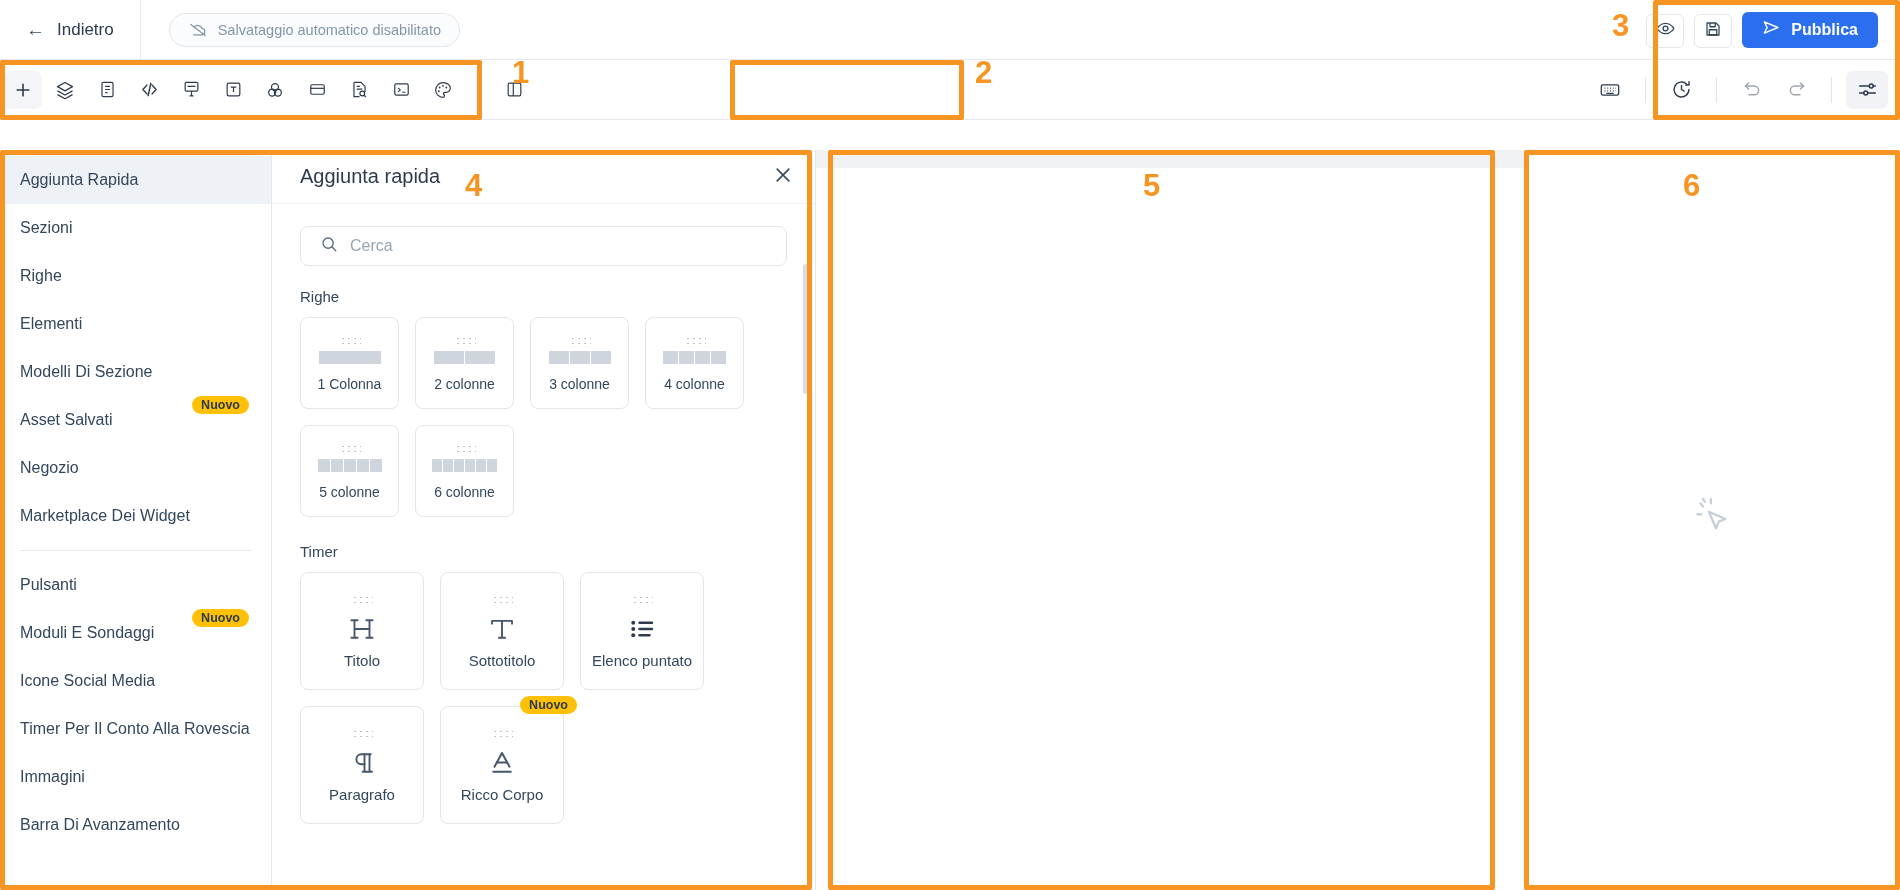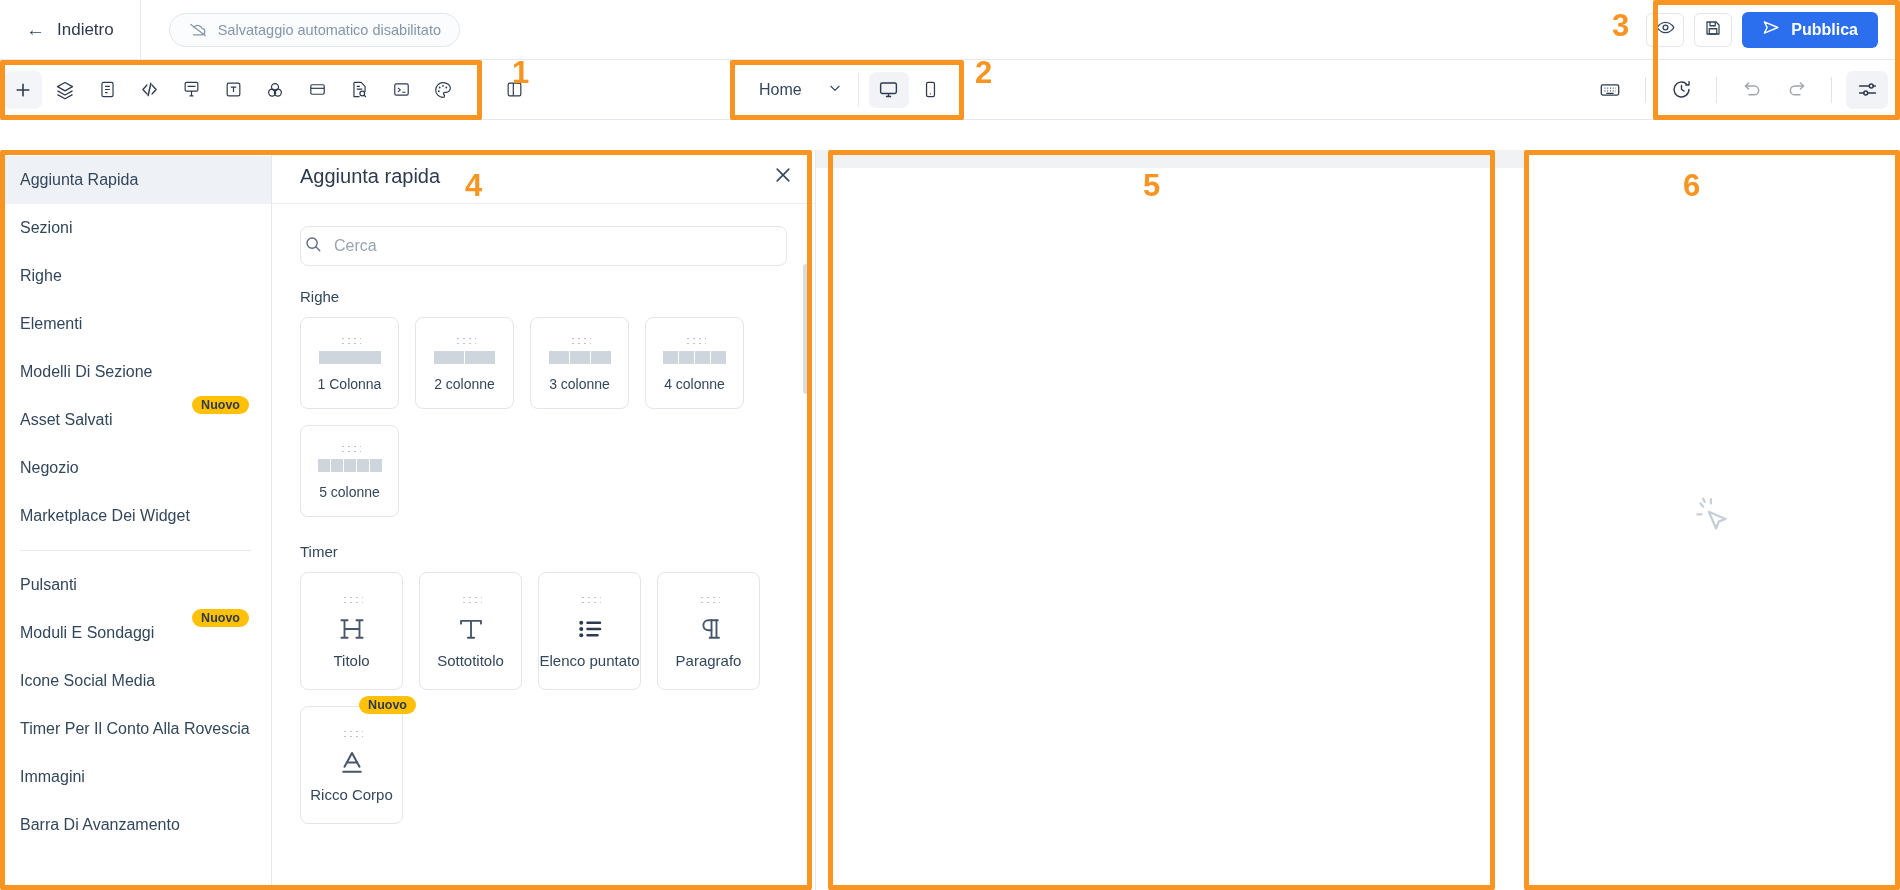--- a/index.html
+++ b/index.html
@@ -29,21 +29,21 @@
     margin-left: 28px;
     display: flex; align-items: center; gap: 10px;
     height: 34px; padding: 0 18px;
     border: 1px solid #e2e6ea; border-radius: 18px;
     background: #fbfcfd; color: #8496a8; font-size: 14.5px;
     white-space: nowrap;
   }
   .cloud-off-icon { display: block; width: 20px; height: 16px; }
 
   .topbar-right {
-    margin-left: auto; display: flex; align-items: center; gap: 10px;
+    margin-left: auto; display: flex; align-items: flex-end; gap: 10px;
     padding-right: 22px;
   }
   .icon-btn {
     width: 38px; height: 34px; border: 1px solid #e2e6ea; border-radius: 6px;
     background: #fff; display: flex; align-items: center; justify-content: center;
     cursor: pointer;
   }
   .publish-btn {
     display: flex; align-items: center; gap: 10px;
     height: 36px; padding: 0 20px; border-radius: 6px;
@@ -139,36 +139,36 @@
   .qa-title { font-size: 20px; color: #2e3a4d; }
   .qa-close { font-size: 24px; line-height: 1; color: #33475b; cursor: pointer; }
   .qa-body { flex: 1; overflow: hidden; padding: 22px 28px 0 28px; position: relative; }
   .qa-scroll {
     position: absolute; right: 6px; top: 60px; width: 6px; height: 130px;
     background: #d8dde4; border-radius: 3px;
   }
   .search-wrap {
     display: flex; align-items: center; gap: 12px;
     height: 40px; border: 1px solid #e2e6ea; border-radius: 8px;
-    padding: 0 3px; background: #fff; margin-bottom: 22px;
+    padding: 0 19px; background: #fff; margin-bottom: 22px;
   }
   .search-input {
     border: none; outline: none; font-size: 16px; color: #33475b;
     font-family: "Liberation Sans", sans-serif; background: transparent; flex: 1;
   }
   .search-input::placeholder { color: #97a4b2; }
   .sec-label { font-size: 15px; color: #33475b; margin-bottom: 12px; font-weight: 400; }
   .card-grid { display: flex; flex-wrap: wrap; gap: 16px; margin-bottom: 26px; }
   .card {
     position: relative;
     width: 99px; height: 92px; border: 1px solid #e2e6ea; border-radius: 8px;
     background: #fff; cursor: pointer;
     display: flex; flex-direction: column; align-items: center; justify-content: center; gap: 2px;
   }
-  .card.big { width: 103px; height: 118px; }
+  .card.big { width: 124px; height: 118px; }
   .card-label { font-size: 14px; color: #33475b; text-align: center; }
   .card.big .card-label { font-size: 15px; }
   .grip {
     width: 22px; height: 10px; margin-bottom: 4px;
     background-image: radial-gradient(#b9c2cc 1px, transparent 1.1px);
     background-size: 6px 5px; background-position: 1px 1px;
   }
   .row-preview { display: flex; gap: 1px; margin-bottom: 10px; height: 13px; }
   .row-cell { background: #ced5dd; height: 13px; }
   .card-badge {
@@ -332,45 +332,20 @@
       </div>
       <div class="tool-sep"></div>
       <div class="tool-ico">
         <svg width="19" height="19" viewBox="0 0 24 24" fill="none" stroke="#2e3a4d" stroke-width="1.5" stroke-linejoin="round">
           <rect x="4" y="4" width="16" height="16" rx="2"></rect>
             <path d="M10.5 4v16"></path>
         </svg>
       </div>
     </div>
 
-    <div class="center-group">
-      <div class="page-select">
-        <span>Home</span>
-        <span>
-          <svg width="14" height="14" viewBox="0 0 24 24" fill="none" stroke="#33475b" stroke-width="2" stroke-linecap="round" stroke-linejoin="round">
-              <path d="M5 9l7 7 7-7"></path>
-            </svg>
-        </span>
-      </div>
-      <div class="vsep"></div>
-      <div class="device-group">
-        <div class="device-btn active">
-          <svg width="21" height="21" viewBox="0 0 24 24" fill="none" stroke="#2e3a4d" stroke-width="1.6" stroke-linejoin="round">
-            <rect x="3" y="4.5" width="18" height="12" rx="1.8"></rect>
-              <path d="M9 20h6M12 16.5V20"></path>
-          </svg>
-        </div>
-        <div class="device-btn">
-          <svg width="19" height="19" viewBox="0 0 24 24" fill="none" stroke="#2e3a4d" stroke-width="1.6" stroke-linejoin="round">
-            <rect x="7" y="3" width="10" height="18" rx="2"></rect>
-              <circle cx="12" cy="17.5" r=".9" fill="#2e3a4d" stroke="none"></circle>
-          </svg>
-        </div>
-      </div>
-    </div>
 
     <div class="toolbar2-right">
       <div class="t2-ico">
         <svg width="22" height="22" viewBox="0 0 24 24" fill="none" stroke="#2e3a4d" stroke-width="1.4" stroke-linejoin="round">
           <rect x="2.5" y="6.5" width="19" height="11" rx="1.6"></rect>
           <path d="M6 10h1M9 10h1M12 10h1M15 10h1M18 10h.5M6 13h1M9 13h1M12 13h1M15 13h1M18 13h.5M8 15.6h8"></path>
         </svg>
       </div>
       <div class="tool-sep"></div>
       <div class="t2-ico">
@@ -520,20 +495,32 @@
             <div class="grip"></div>
             <div class="row-preview">
               <div class="row-cell" style="width:12px"></div>
                 <div class="row-cell" style="width:12px"></div>
                 <div class="row-cell" style="width:12px"></div>
                 <div class="row-cell" style="width:12px"></div>
                 <div class="row-cell" style="width:12px"></div>
             </div>
             <div class="card-label">5 colonne</div>
           </div>
+          <div class="card">
+            <div class="grip"></div>
+            <div class="row-preview">
+              <div class="row-cell" style="width:10px"></div>
+                <div class="row-cell" style="width:10px"></div>
+                <div class="row-cell" style="width:10px"></div>
+                <div class="row-cell" style="width:10px"></div>
+                <div class="row-cell" style="width:10px"></div>
+                <div class="row-cell" style="width:10px"></div>
+            </div>
+            <div class="card-label">6 colonne</div>
+          </div>
         </div>
 
         <div class="sec-label">Timer</div>
         <div class="card-grid">
           <div class="card big">
             <div class="grip"></div>
             <div class="glyph">
               <svg width="30" height="30" viewBox="0 0 24 24" fill="none" stroke="#46566b" stroke-width="1.5" stroke-linecap="round">
                 <path d="M6 5v14M6 12h12M18 5v14M3.5 5h5M3.5 19h5M15.5 5h5M15.5 19h5"></path>
               </svg>

